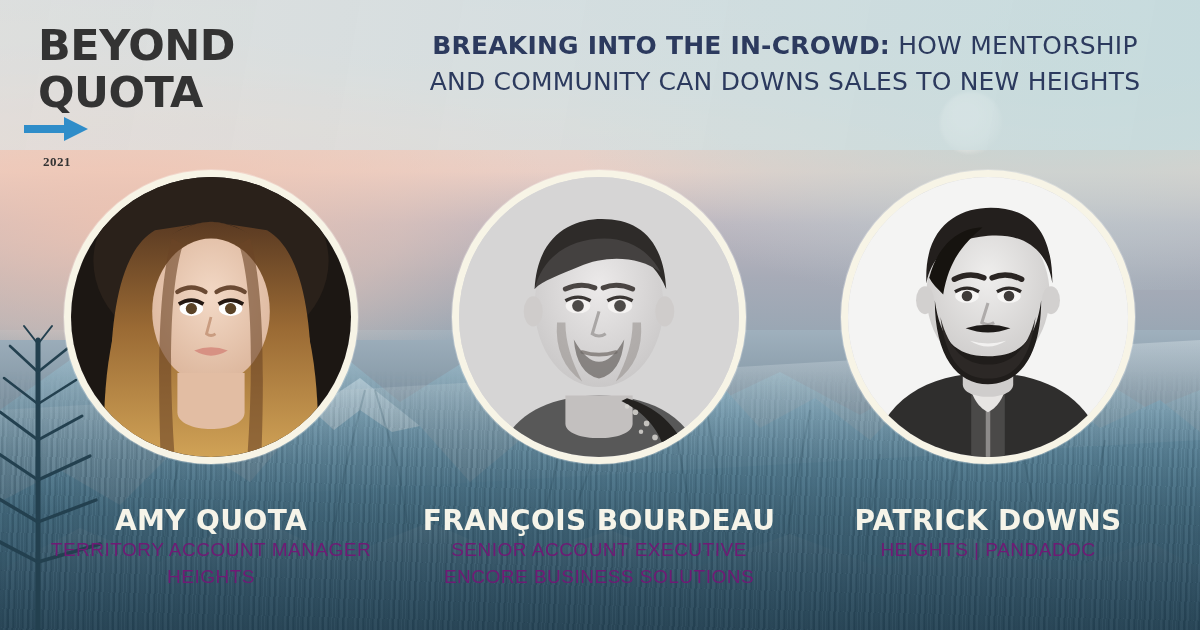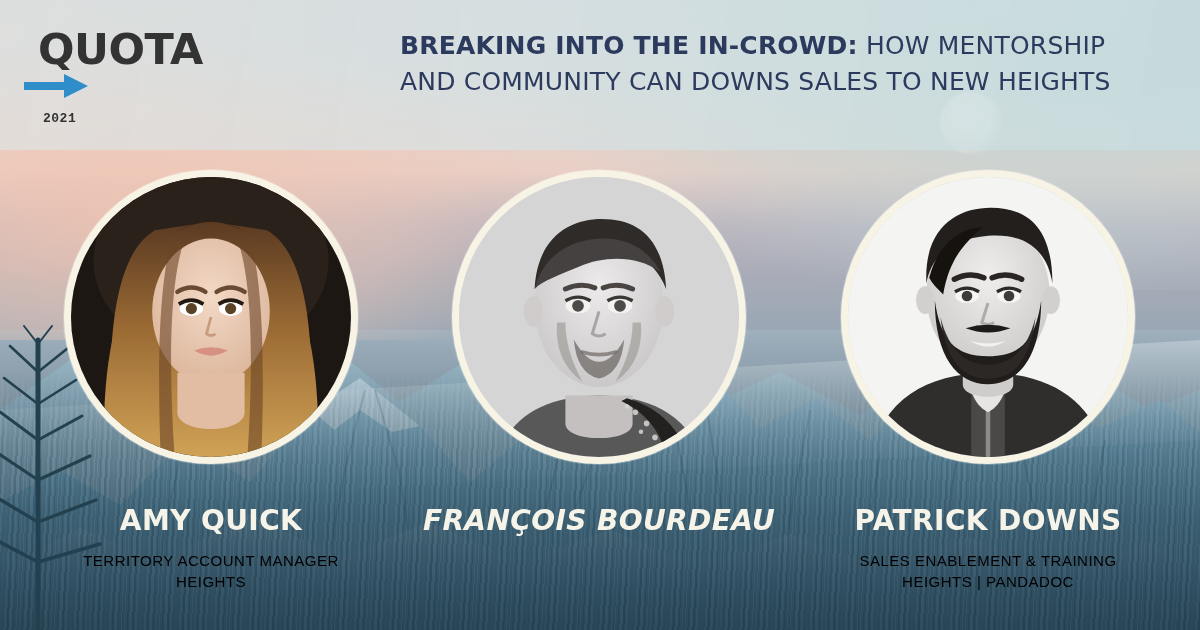--- a/index.html
+++ b/index.html
@@ -79,29 +79,29 @@
     font-weight:bold;
     font-family:"DejaVu Sans", sans-serif;
     letter-spacing:-0.5px;
     line-height:1;
   }
   .logo-line1 { font-size:43px; }
   .logo-line2 { font-size:43px; margin-top:4px; position:relative; }
   .logo-row2 { display:flex; align-items:flex-start;flex-direction:column; }
   .logo-arrow { position:relative; margin-left:-14px; margin-bottom:6px; }
   .logo-year {
-    font-family:Liberation Mono, monospace;
+    font-family:Liberation Serif, serif;
     font-weight:bold; font-size:13px; color:#333333;
     letter-spacing:.5px; margin-left:5px; margin-bottom:8px;
   }
 
   
   .title-block {
     position:absolute; left:400px; top:28px; width:770px;
-    text-align:left;
+    text-align:center;
     color:#2c3a5e;
     font-family:"DejaVu Sans", sans-serif;
     font-size:25px;
     line-height:1.42;
     letter-spacing:0.2px;
   }
   .title-strong { font-weight:bold; }
   .title-rest { font-weight:normal; }
 
   
@@ -122,35 +122,34 @@
     margin-top:42px;
     color:#f6f4e9;
     font-family:"DejaVu Sans", sans-serif;
     font-weight:bold;
     font-size:28px;
     letter-spacing:.4px;
     line-height:1.1;
     white-space:nowrap;
   }
   .sp-role {
-    margin-top:13px;
-    color:#000000;
+    color:#701a75;
     font-family:"Liberation Sans", sans-serif;
     font-weight:normal;
-    font-size:15px;
+    font-size:19px;
     letter-spacing:.5px;
     line-height:1.42;
   }
   .sp-role div { white-space:nowrap; }
 
   #sp0 { left:64px;  width:294px; }
   #sp1 { left:452px; width:294px; }
   #sp2 { left:841px; width:294px;text-align:center; }
   #sp0 .sp-name, #sp0 .sp-role { margin-left:-52px; margin-right:-52px; }
-  #sp1 .sp-name, #sp1 .sp-role { margin-left:-52px; margin-right:-52px;font-style:italic; }
+  #sp1 .sp-name, #sp1 .sp-role { margin-left:-52px; margin-right:-52px; }
   #sp2 .sp-name, #sp2 .sp-role { margin-left:-52px; margin-right:-52px; }
 
   
   .por { position:absolute; inset:0; }
   .por svg { display:block; width:100%; height:100%; }
 </style>
 </head>
 <body>
 
 <div class="stage">
@@ -245,20 +244,21 @@
           <path d="M44,44 L58,26" stroke-width="2"></path>
         </g>
       </svg>
     </div>
   </div>
 
   <div class="header-band">
     <div class="header-inner">
 
       <div class="logo">
+        <div class="logo-line1">BEYOND</div>
         <div class="logo-row2">
           <div class="logo-line2">QUOTA</div>
           <span class="logo-arrow">
             <svg width="66" height="30" viewBox="0 0 66 30">
               <path d="M0,11 L40,11 L40,3 L64,15 L40,27 L40,19 L0,19 Z" fill="#2f8dc9"></path>
             </svg>
           </span>
           <span class="logo-year">2021</span>
         </div>
       </div>
@@ -311,21 +311,21 @@
             <circle cx="57" cy="47" r="2" fill="#5a4226"></circle>
             <path d="M38.5,45.4 Q43,42.6 47.3,45.4" stroke="#241812" stroke-width="1.3" fill="none"></path>
             <path d="M52.7,45.4 Q57,42.6 61.5,45.4" stroke="#241812" stroke-width="1.3" fill="none"></path>
 
             <path d="M50,50 L48.4,56 Q50,57.2 51.6,56" stroke="#c99c80" stroke-width="1" fill="none"></path>
 
             <path d="M44,62 Q50,59.6 56,62 Q50,65.6 44,62 Z" fill="#d79183"></path>
           </svg>
         </div>
       </div>
-      <div class="sp-name">AMY QUICK</div>
+      <div class="sp-name">AMY QUOTA</div>
       <div class="sp-role">
         <div>TERRITORY ACCOUNT MANAGER</div>
         <div>HEIGHTS</div>
       </div>
     </div>
 
     <div class="speaker" id="sp1">
       <div class="avatar">
         <div class="por">
           <svg viewBox="0 0 100 100" preserveAspectRatio="xMidYMid slice">
@@ -373,20 +373,22 @@
               <circle cx="70" cy="93" r="1"></circle>
                 <circle cx="72" cy="97" r="1"></circle>
               <circle cx="60" cy="82" r=".8"></circle>
                 <circle cx="65" cy="91" r=".8"></circle>
             </g>
           </svg>
         </div>
       </div>
       <div class="sp-name">FRANÇOIS BOURDEAU</div>
       <div class="sp-role">
+        <div>SENIOR ACCOUNT EXECUTIVE</div>
+        <div>ENCORE BUSINESS SOLUTIONS</div>
       </div>
     </div>
 
     <div class="speaker" id="sp2">
       <div class="avatar">
         <div class="por">
           <svg viewBox="0 0 100 100" preserveAspectRatio="xMidYMid slice">
             <defs>
               <radialGradient id="skinC" cx="50%" cy="38%" r="62%">
                 <stop offset="0%" stop-color="#efeeed"></stop>
@@ -428,19 +430,18 @@
                      C64,62 58,67 50,67 C42,67 36,62 33,50 Z" fill="#2c2826"></path>
 
             <path d="M42,54 Q50,51.6 58,54 Q50,57 42,54 Z" fill="#1d1a18"></path>
 
             <path d="M43.5,58.5 Q50,62.6 56.5,58.5 Q50,60.4 43.5,58.5 Z" fill="#f2f1f0"></path>
           </svg>
         </div>
       </div>
       <div class="sp-name">PATRICK DOWNS</div>
       <div class="sp-role">
-        <div>SALES ENABLEMENT &amp; TRAINING</div>
         <div>HEIGHTS | PANDADOC</div>
       </div>
     </div>
 
   </div>
 </div>
 
 </body></html>

